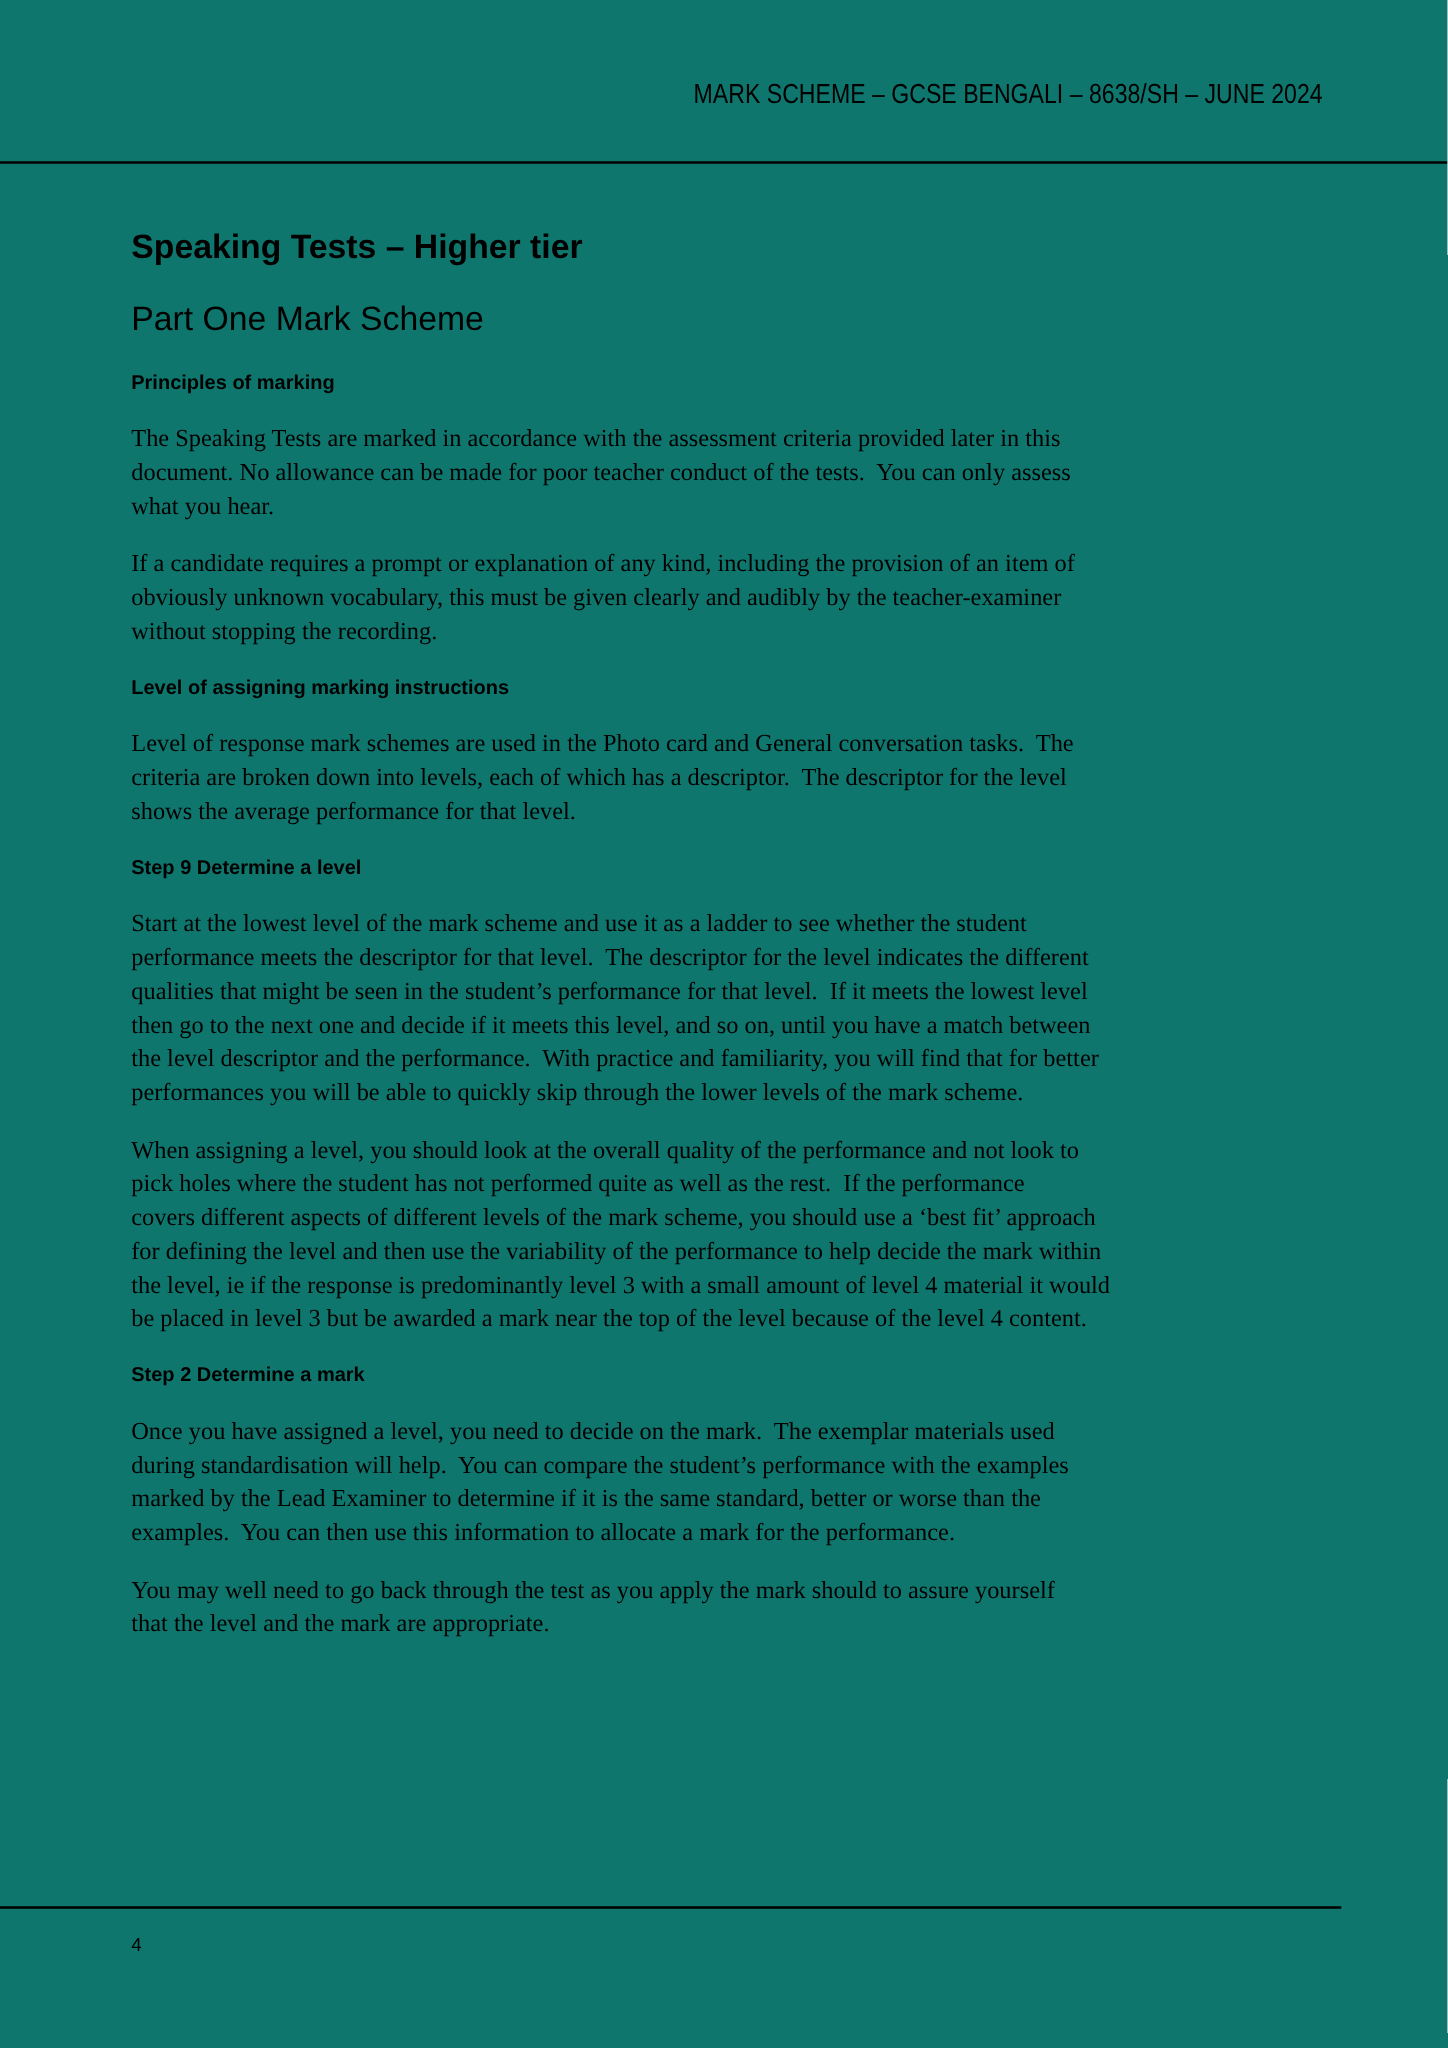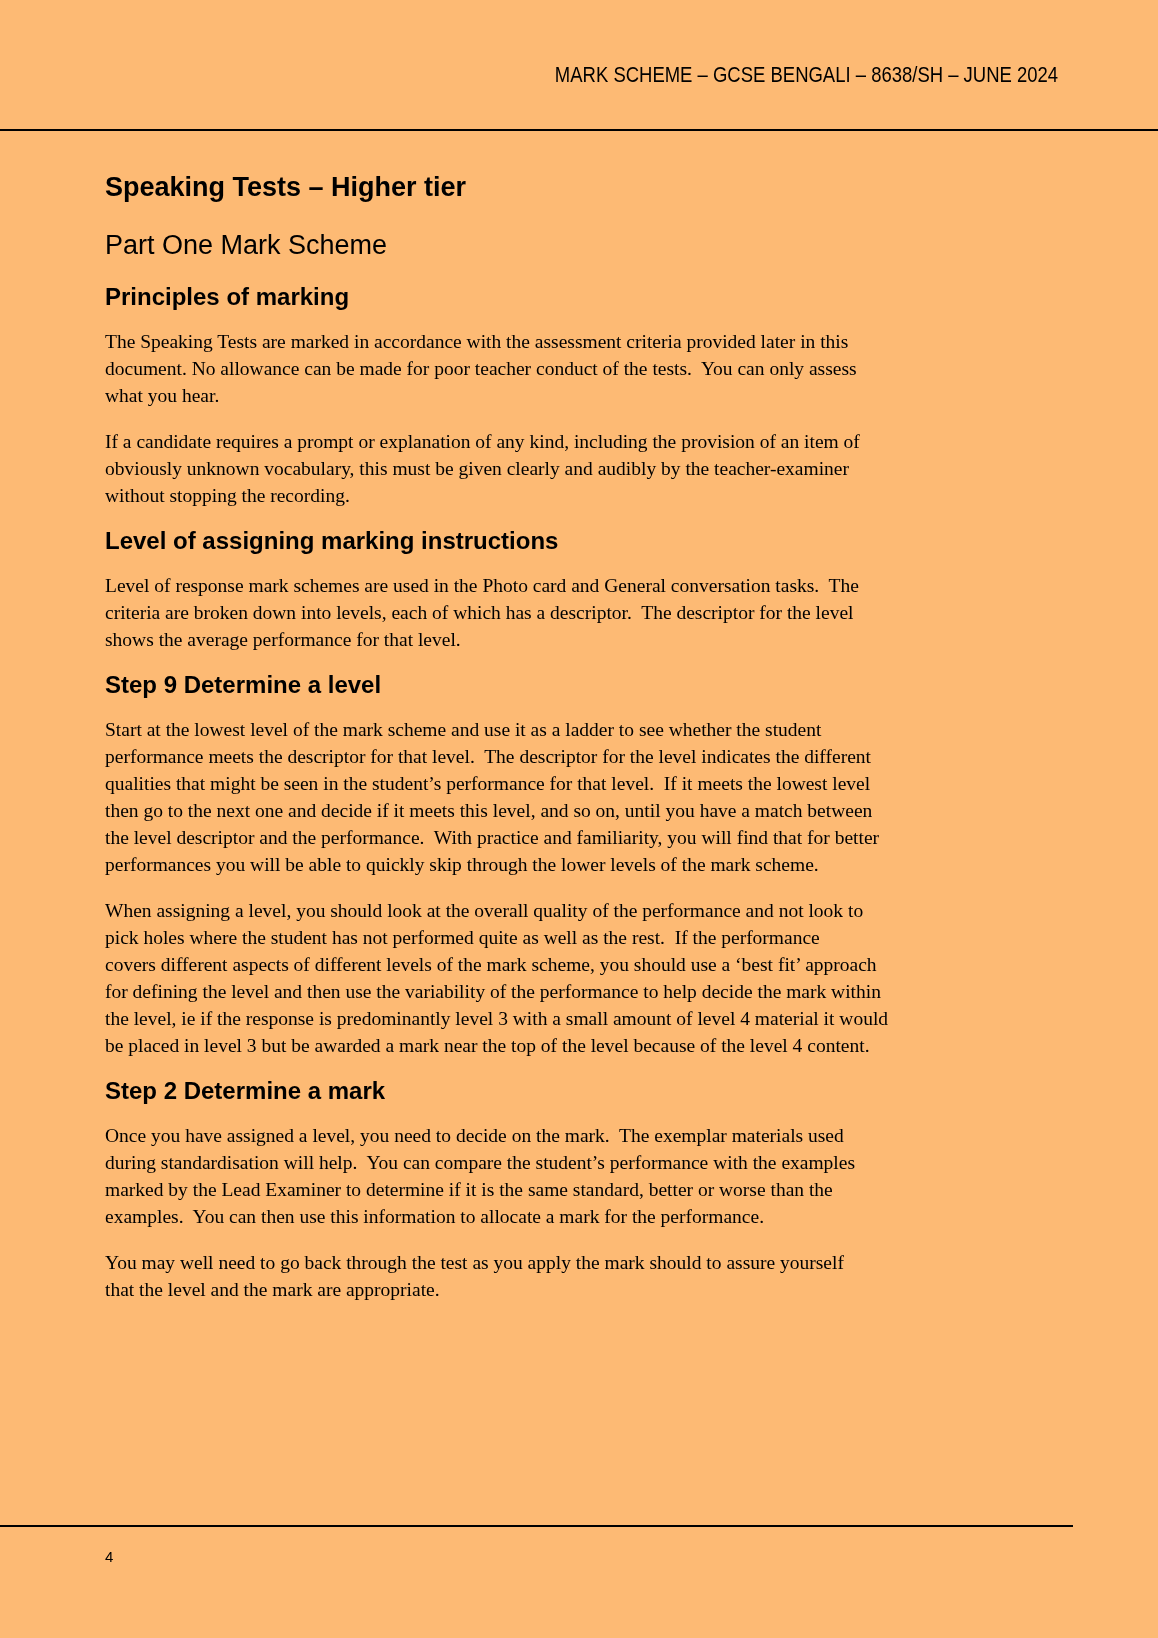--- a/index.html
+++ b/index.html
@@ -4,21 +4,21 @@
 <style>
   html, body {
     margin: 0;
     padding: 0;
     background: #ffffff;
   }
   .page {
     position: relative;
     width: 1158px;
     height: 1638px;
-    background: #fdba74;
+    background: #0f766e;
     font-family: "Liberation Sans", sans-serif;
     color: #000000;
     overflow: hidden;
   }
   
   .header-text {
     position: absolute;
     top: 62px;
     right: 100px;
     font-size: 22px;
@@ -33,39 +33,39 @@
     top: 129px;
     left: 0;
     width: 1158px;
     height: 2px;
     background: #000000;
   }
   
   .content {
     position: absolute;
     left: 105px;
-    top: 170px;
+    top: 180px;
     width: 960px;
   }
   .doc-title {
     font-size: 27px;
     line-height: 34px;
     font-weight: bold;
     margin: 0 0 24px 0;
     white-space: pre;
   }
   .doc-subtitle {
     font-size: 27px;
     line-height: 34px;
     font-weight: normal;
     margin: 0 0 22px 0;
     white-space: pre;
   }
   .section-heading {
-    font-size: 24px;
+    font-size: 16px;
     line-height: 26px;
     font-weight: bold;
     margin: 0 0 18px 0;
     white-space: pre;
   }
   .para {
     font-size: 19.5px;
     line-height: 27px;
     margin: 0 0 19px 0;
     white-space: pre;

